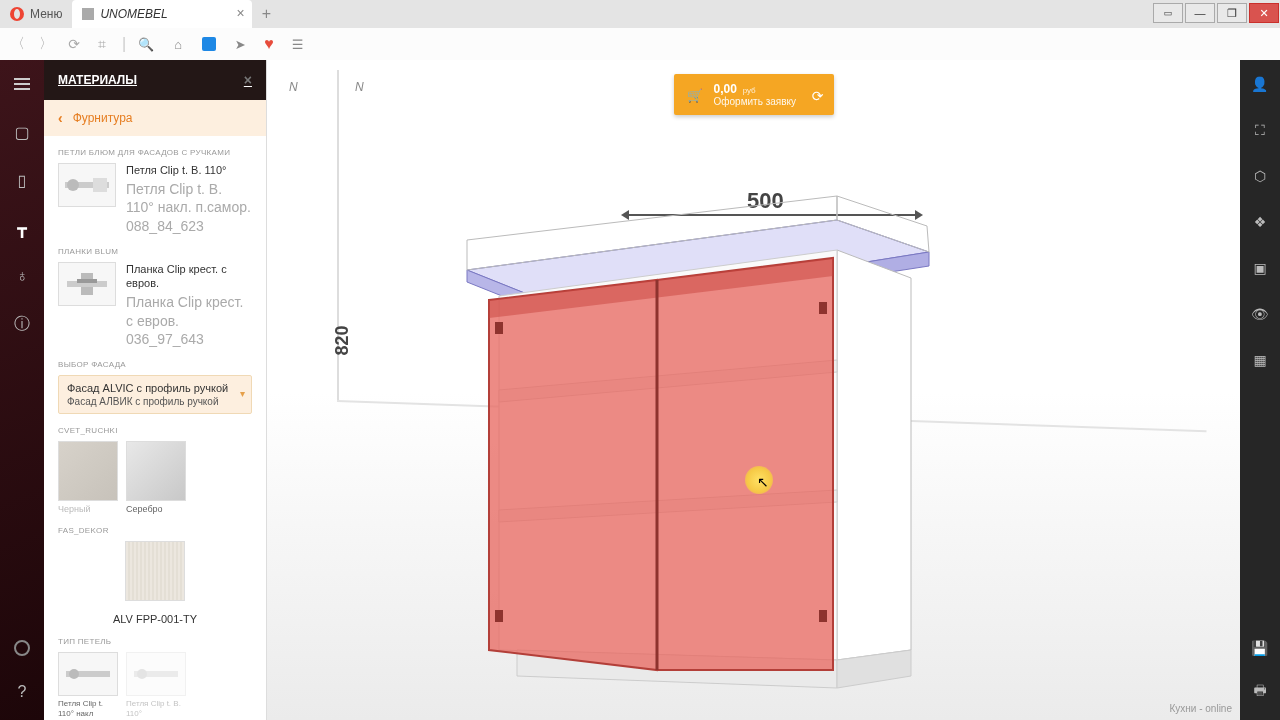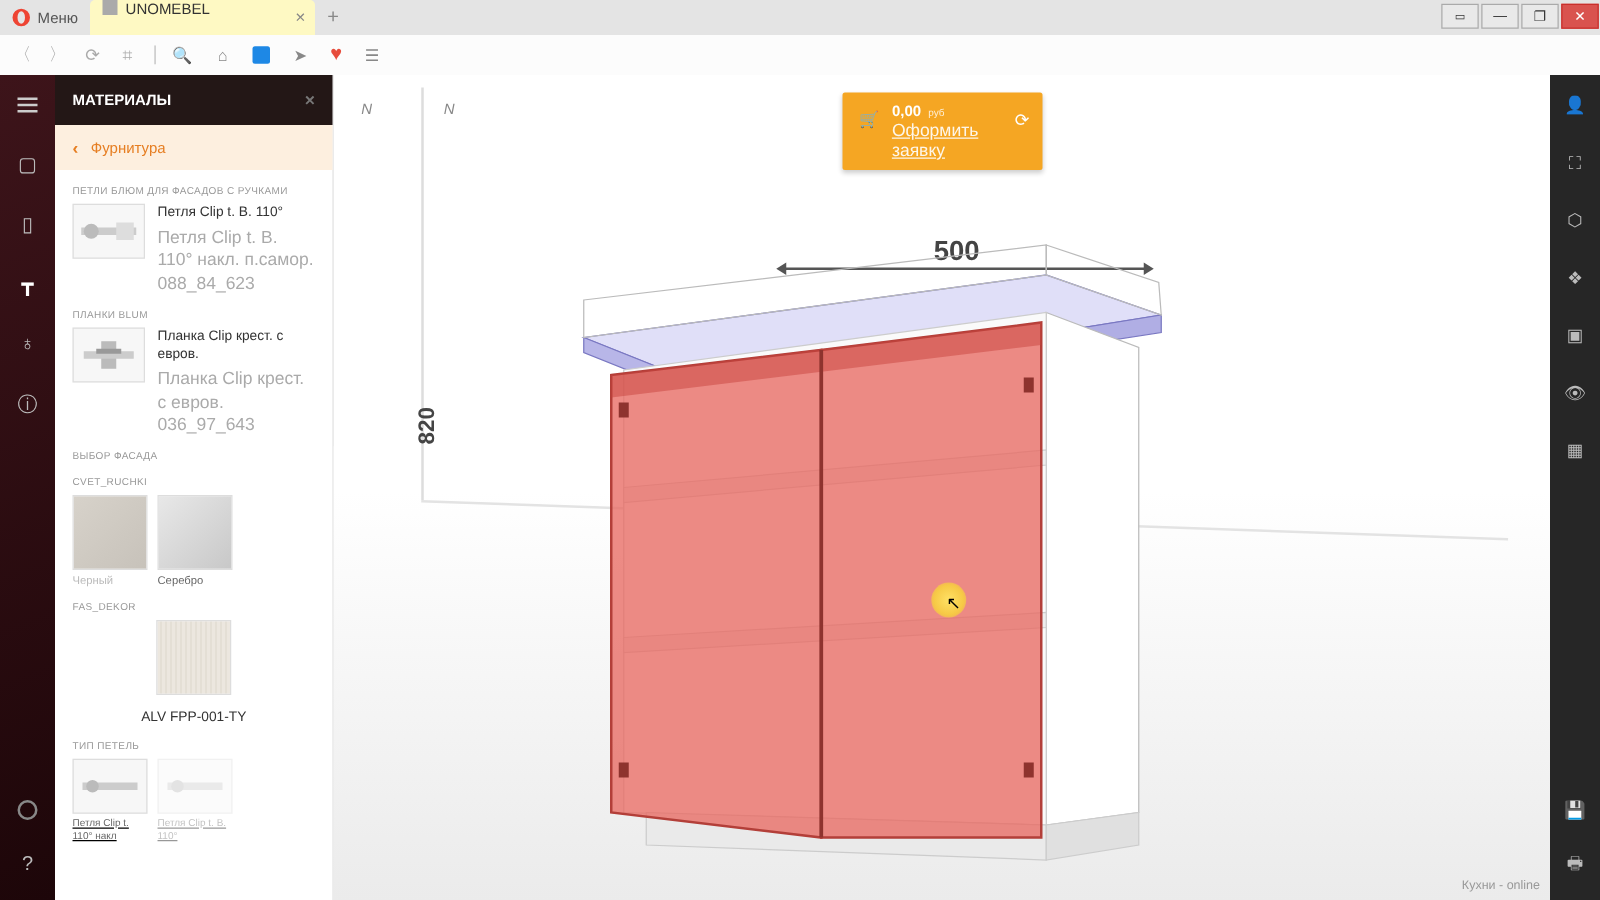--- a/index.html
+++ b/index.html
@@ -3,21 +3,21 @@
 <meta charset="utf-8">
 <style>
   * { margin: 0; padding: 0; box-sizing: border-box; font-family: Arial, sans-serif; }
   body { width: 1280px; height: 720px; overflow: hidden; background: #fff; }
 
   
   .browser-chrome { height: 60px; background: linear-gradient(#f7f7f7,#ececec); border-bottom: 1px solid #ccc; }
   .tab-bar { height: 28px; display:flex; align-items:stretch; background:#e4e4e4;}
   .opera-menu { display:flex; align-items:center; padding:0 10px; color:#555; font-size:12px; gap:6px; background:#e4e4e4;}
   .opera-logo { width:14px; height:14px; border-radius:50%; border:2px solid #e43; border-left-width:4px; border-right-width:4px;}
-  .tab { display:flex; background:#fef9c3; border-top-left-radius:4px; border-top-right-radius:4px; padding:0 10px; font-size:12px; color:#333; gap:6px; min-width:180px; position:relative;}
+  .tab { display:flex; align-items:center; background:#ffffff; border-top-left-radius:4px; border-top-right-radius:4px; padding:0 10px; font-size:12px; color:#333; gap:6px; min-width:180px; position:relative;font-style:italic;}
   .tab-fav { width:12px; height:12px; background:#aaa; }
   .tab-close { color:#888; font-size:14px; position:absolute; right:8px; top:5px; cursor:pointer;}
   .tab-add { width:28px; display:flex; align-items:center; justify-content:center; color:#888; font-size:16px;}
   .window-controls { margin-left:auto; display:flex; }
   .wc { width:30px; height:20px; display:flex; align-items:center; justify-content:center; border:1px solid #aaa; margin:3px 1px; font-size:11px; color:#333; background:#e9e9e9;}
   .wc.close { background:#d9534f; color:#fff; border-color:#c9302c;}
   .wc.inner { font-size:9px; }
 
   .addr-bar { height:32px; display:flex; align-items:center; gap:12px; padding:0 10px; background:#fcfcfc;}
   .nav-btn { color:#aaa; font-size:14px; width:16px; text-align:center;}
@@ -33,21 +33,21 @@
   
   .app { display:flex; height:660px; }
   .left-rail { width:44px; background:linear-gradient(160deg,#3d141a,#1d0609); display:flex; flex-direction:column; align-items:center; padding-top:14px; gap:28px;}
   .rail-icon { width:20px; height:20px; color:#bbb; font-size:16px; display:flex; align-items:center; justify-content:center; position:relative;}
   .rail-icon.menu div{width:16px;height:2px;background:#ccc;box-shadow:0 5px 0 #ccc,0 -5px 0 #ccc;}
   .rail-icon.active{ color:#fff;}
   .rail-bottom { margin-top:auto; margin-bottom:18px; display:flex; flex-direction:column; gap:24px; align-items:center;}
   .gear { width:16px;height:16px;border:2px solid #888;border-radius:50%;}
 
   .side-panel { width:223px; background:#fff; border-right:1px solid #ddd; display:flex; flex-direction:column;}
-  .panel-header { background:#231716; color:#fff; font-size:12px; font-weight:bold; padding:12px 14px; display:flex; justify-content:space-between; align-items:center;}
+  .panel-header { background:#231716; color:#fff; font-size:12px; font-weight:bold; padding:12px 14px; display:flex; justify-content:space-between; align-items:center;text-decoration:underline;}
   .panel-header .x{ color:#777; font-size:14px;}
   .breadcrumb { background:#fdefdf; color:#e67e22; font-size:12px; padding:10px 14px; display:flex; align-items:center; gap:10px;}
   .bc-arrow{ color:#e67e22; font-size:14px; font-weight:bold;}
 
   .panel-body { flex:1; overflow:auto; padding:0 14px 10px 14px;}
   .section-label { font-size:8px; color:#999; letter-spacing:.3px; margin:12px 0 6px 0; text-transform:uppercase;}
   .card { display:flex; gap:10px; margin-bottom:6px;}
   .thumb { width:58px; height:44px; border:1px solid #ddd; background:#f7f7f7; display:flex; align-items:center; justify-content:center; color:#bbb; font-size:20px; overflow:hidden;}
   .thumb svg{ width:48px;height:30px;}
   .card-text { flex:1;}
@@ -60,21 +60,21 @@
 
   .swatches { display:flex; gap:8px; margin-top:4px;}
   .swatch { width:60px; text-align:left;}
   .swatch-box { width:60px; height:60px; border:1px solid #ddd;}
   .swatch-label { font-size:9px; color:#666; margin-top:3px;}
 
   .dekor-row { display:flex; align-items:center; gap:12px; margin-top:4px;flex-direction:column;}
   .dekor-swatch { width:60px; height:60px; border:1px solid #ddd; background:repeating-linear-gradient(90deg,#ece7df,#ece7df 2px,#e4dfd5 2px,#e4dfd5 4px);}
   .dekor-label { font-size:11px; color:#333;}
 
-  .hinge-row { display:flex; gap:8px; margin-top:4px;text-decoration:underline;}
+  .hinge-row { display:flex; gap:8px; margin-top:4px;}
   .hinge-item { width:60px;}
   .hinge-thumb { width:60px; height:44px; border:1px solid #ddd; background:#f7f7f7; display:flex; align-items:center; justify-content:center;}
   .hinge-label { font-size:8px; color:#666; line-height:1.2; margin-top:3px;}
 
   
   .canvas-wrap { flex:1; position:relative; background:#fff;}
   .floor-shade { position:absolute; left:0; right:0; bottom:0; height:55%; background:linear-gradient(to bottom,#ffffff 0%,#ffffff 10%,#ebebeb 100%);}
   .dims-top { position:absolute; top:20px; left:22px; font-size:12px; color:#888; font-style:italic;}
   .room-line-v { position:absolute; top:10px; left:70px; width:2px; height:330px; background:#ddd;}
   .room-corner { position:absolute; left:70px; top:340px; width:870px; height:2px; background:#e3e3e3; transform-origin:left; transform:rotate(2deg);}
@@ -85,21 +85,21 @@
   .dim-800-line:before{left:-6px;border-right:8px solid #555;}
   .dim-800-line:after{right:-6px;border-left:8px solid #555;}
 
   .dim-820 { position:absolute; top:270px; left:60px; font-size:18px; font-weight:bold; color:#444; transform:rotate(-90deg);}
 
   
   .price-pill { position:absolute; top:14px; left:50%; transform:translateX(-50%); background:#f5a623; color:#fff; border-radius:2px; padding:8px 18px 8px 40px; font-size:10px; width:160px; box-shadow:0 2px 4px rgba(0,0,0,.2);}
   .price-pill .cart{ position:absolute; left:14px; top:14px; font-size:13px;}
   .price-pill .amount{ font-size:12px; font-weight:bold;}
   .price-pill .cur{ font-size:8px; opacity:.8; margin-left:3px;}
-  .price-pill .sub{ font-size:14px; opacity:.9;text-decoration:underline;}
+  .price-pill .sub{ font-size:10px; opacity:.9;}
   .price-pill .refresh{ position:absolute; right:10px; top:14px; font-size:14px;}
 
   
   .right-rail { width:40px; background:#262626; display:flex; flex-direction:column; align-items:center; padding-top:14px; gap:26px;}
   .rr-icon { width:20px; height:20px; color:#bbb; font-size:14px; display:flex; align-items:center; justify-content:center;}
   .rr-group-bottom { margin-top:auto; margin-bottom:18px; display:flex; flex-direction:column; gap:24px;}
 
   .footer-note { position:absolute; right:8px; bottom:6px; font-size:10px; color:#999;}
 
   
@@ -201,20 +201,25 @@
               <rect x="14" y="10" width="20" height="4" fill="#999"></rect>
             </svg>
         </div>
         <div class="card-text">
           <div class="card-title">Планка Clip крест. с евров.</div>
           <div class="card-sub">Планка Clip крест. с евров. 036_97_643</div>
         </div>
       </div>
 
       <div class="section-label">ВЫБОР ФАСАДА</div>
+      <div class="facade-sel">
+        <div class="l1">Фасад ALVIC с профиль ручкой</div>
+        <div>Фасад АЛВИК с профиль ручкой</div>
+        <span class="chev">▾</span>
+      </div>
 
       <div class="section-label">CVET_RUCHKI</div>
       <div class="swatches">
         <div class="swatch">
           <div class="swatch-box" style="background:linear-gradient(135deg,#d7d2ca,#c7c2ba);"></div>
           <div class="swatch-label" style="color:#bbb">Черный</div>
         </div>
         <div class="swatch">
           <div class="swatch-box" style="background:linear-gradient(135deg,#e8e8e8,#c8c8c8);"></div>
           <div class="swatch-label">Серебро</div>

